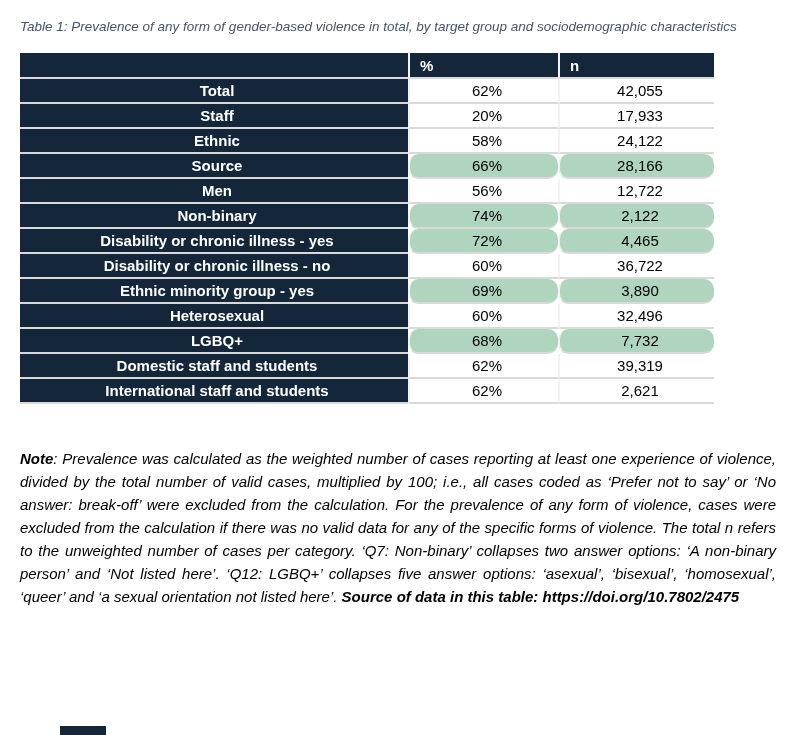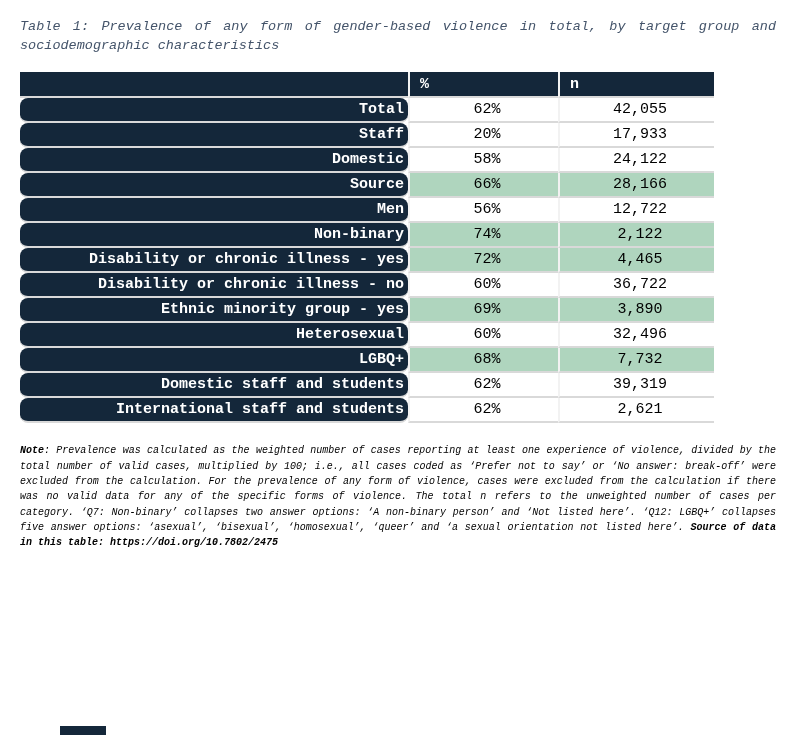--- a/index.html
+++ b/index.html
@@ -4,21 +4,21 @@
 <style>
   * { box-sizing: border-box; margin: 0; padding: 0; }
   html, body { background: #ffffff; }
   body {
     width: 796px; height: 735px;
     font-family: "Liberation Sans", sans-serif;
     color: #000;
     position: relative;
     overflow: hidden;
   }
-  .page { padding: 17px 20px 0 20px; position: relative; font-family: Liberation Mono, monospace; }
+  .page { padding: 17px 20px 0 20px; position: relative; }
 
   
   .caption {
     font-style: italic;
     color: var(--caption, #44546A);
     font-size: 13.5px;
     line-height: 1.42;
     text-align: justify;
     text-align-last: left;
     width: 756px;
@@ -49,37 +49,36 @@
   th.label, th.val {
     background: var(--navy, #14273A);
     color: #fff;
     font-weight: bold;
     text-align: left;
   }
   td.label {
     background: var(--navy, #14273A);
     color: #fff;
     font-weight: bold;
-    text-align: right;
-    border-radius: 8px;
+    text-align: center;
   }
   td.val {
     background: #ffffff;
     color: #000;
     font-weight: normal;
   }
   .col-p, .col-n { border-left: 2px solid #f2f2f2; text-align: center; }
-  td.hl { background: var(--green, #AFD5BE); }
+  td.hl { background: var(--green, #AFD5BE); border-radius: 10px; }
 
   
   .note {
-    margin-top: 20px;
+    margin-top: 44px;
     width: 756px;
     font-style: italic;
-    font-size: 10px;
+    font-size: 15px;
     line-height: 1.53;
     text-align: justify;
     text-align-last: left;
     color: #000;
   }
   .note .b { font-weight: bold; }
 
   
   .bottom-frag {
     position: absolute;
@@ -115,21 +114,21 @@
           <td class="label">Total</td>
           <td class="val col-p">62%</td>
           <td class="val col-n">42,055</td>
         </tr>
         <tr>
           <td class="label">Staff</td>
           <td class="val col-p">20%</td>
           <td class="val col-n">17,933</td>
         </tr>
         <tr>
-          <td class="label">Domestic</td>
+          <td class="label">Ethnic</td>
           <td class="val col-p">58%</td>
           <td class="val col-n">24,122</td>
         </tr>
         <tr>
           <td class="label">Source</td>
           <td class="val col-p hl">66%</td>
           <td class="val col-n hl">28,166</td>
         </tr>
         <tr>
           <td class="label">Men</td>

